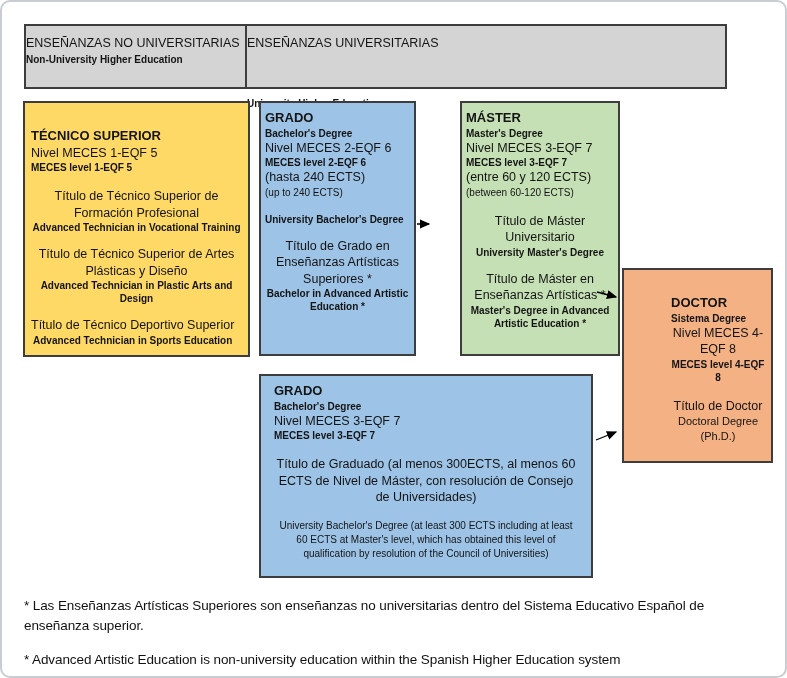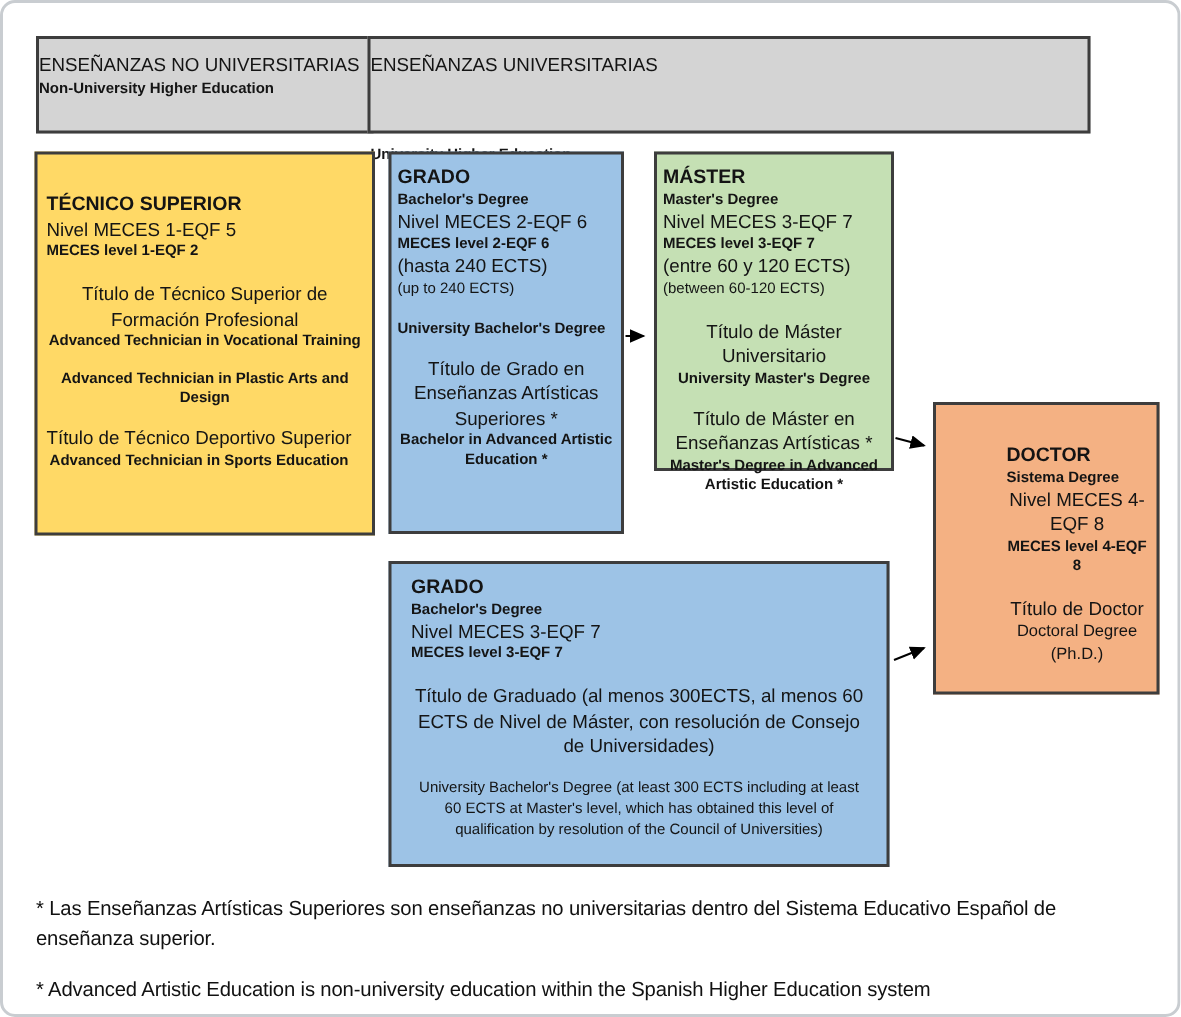--- a/index.html
+++ b/index.html
@@ -24,47 +24,48 @@
   .item-first{margin-top:14px;}
   .en-long{margin-top:13px;line-height:1.42;}
   .footnotes{position:absolute;left:22px;top:594px;width:748px;font-size:13.5px;line-height:1.5;color:#111;}
   .footnotes p{margin:0 0 13px 0;letter-spacing:-0.1px;}
   .arrows{position:absolute;left:0;top:0;pointer-events:none;}
   
   #hdr-left{left:22px;top:22px;width:225px;height:65px;}
   #hdr-right{left:243px;top:22px;width:482px;height:65px;gap:44px;}
   #box-tecnico{left:21px;top:99px;width:227px;height:256px;padding:24px 6px;}
   #box-grado{left:257px;top:99px;width:157px;height:255px;padding:6px 4px;}
-  #box-master{left:434px;top:99px;width:160px;height:213px;padding:6px 4px;}
+  #box-master{left:458px;top:99px;width:160px;height:255px;padding:6px 4px;}
   #box-doctor{left:620px;top:266px;width:151px;height:195px;padding:24px 6px 6px 6px;}
   #box-grado300{left:257px;top:372px;width:334px;height:204px;padding:6px 13px;}
 </style>
 </head>
 <body>
 
 <div class="canvas">
 
   <div class="box hdr" id="hdr-left" style="background: rgb(212, 212, 212);">
     <div class="hdr-title">ENSEÑANZAS NO UNIVERSITARIAS</div>
     <div class="hdr-sub">Non-University Higher Education</div>
   </div>
   <div class="box hdr" id="hdr-right" style="background: rgb(212, 212, 212);">
     <div class="hdr-title">ENSEÑANZAS UNIVERSITARIAS</div>
     <div class="hdr-sub">University Higher Education</div>
   </div>
 
   <div class="box" id="box-tecnico" style="background: rgb(255, 217, 102);">
     <div class="t-title">TÉCNICO SUPERIOR</div>
     <div class="t-es">Nivel MECES 1-EQF 5</div>
-    <div class="t-en">MECES level 1-EQF 2</div>
+    <div class="t-en">MECES level 1-EQF 5</div>
     <div class="item item-first">
       <div class="t-es">Título de Técnico Superior de Formación Profesional</div>
       <div class="t-en">Advanced Technician in Vocational Training</div>
     </div>
     <div class="item">
+      <div class="t-es">Título de Técnico Superior de Artes Plásticas y Diseño</div>
       <div class="t-en">Advanced Technician in Plastic Arts and Design</div>
     </div>
     <div class="item">
       <div class="t-es">Título de Técnico Deportivo Superior</div>
       <div class="t-en">Advanced Technician in Sports Education</div>
     </div>
   </div>
 
   <div class="box" id="box-grado" style="background: rgb(157, 195, 230);">
     <div class="t-title">GRADO</div>

